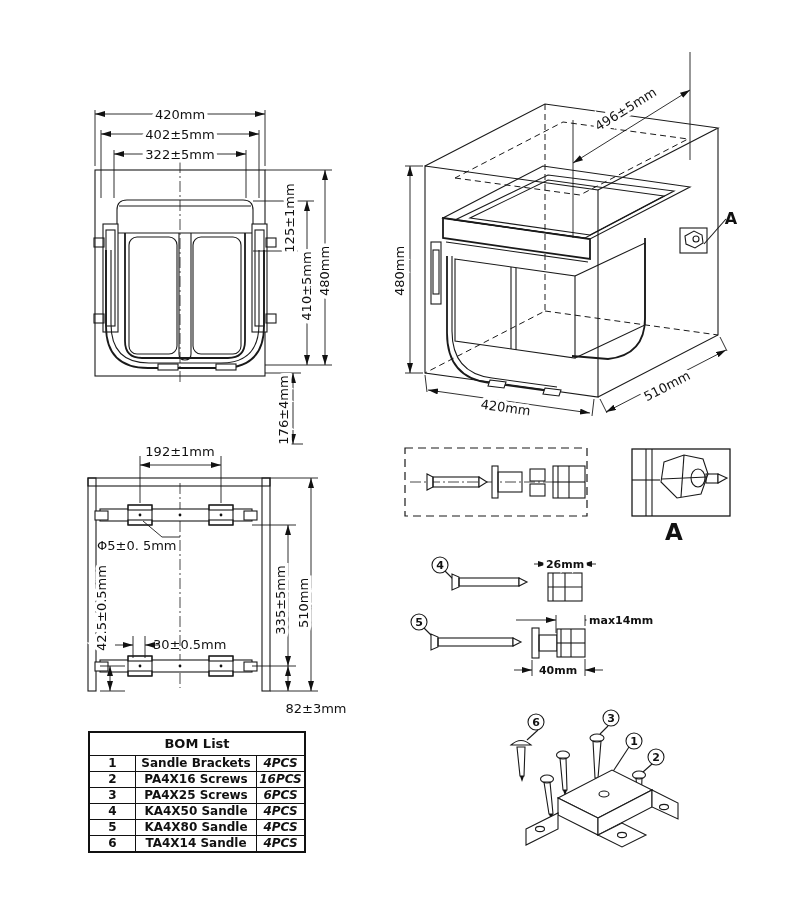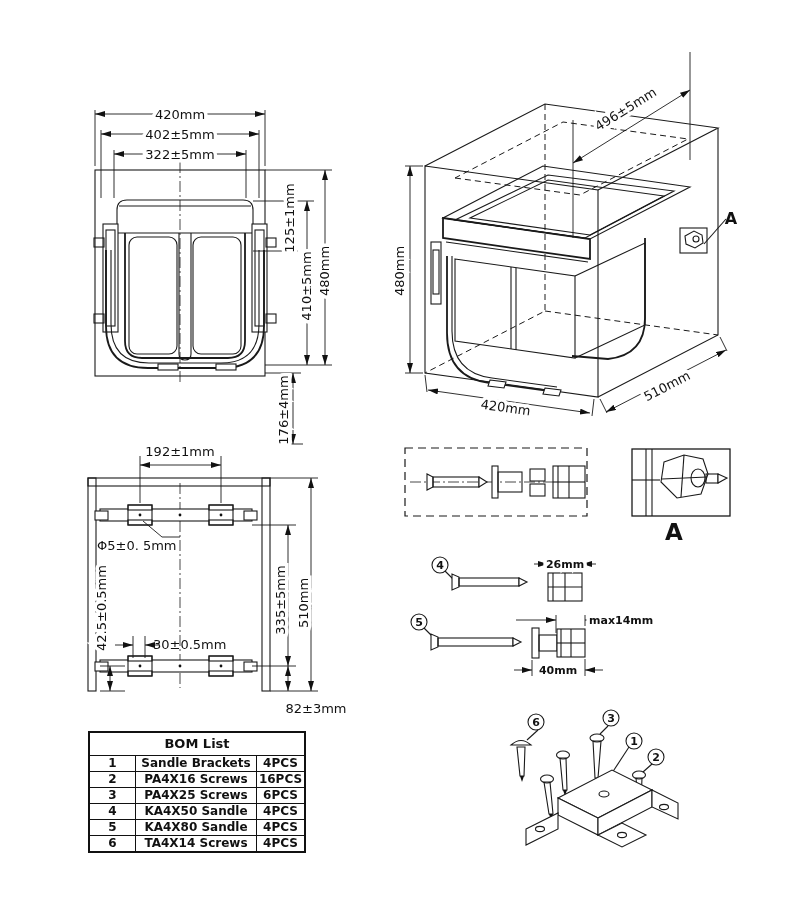--- a/index.html
+++ b/index.html
@@ -15,21 +15,21 @@
   .dt{paint-order:stroke;stroke:#fff;stroke-width:7px;}
   .sm{font-size:11px;font-weight:bold;}
   .big{font-size:23px;font-weight:bold;}
   .num{font-size:11px;font-weight:bold;text-anchor:middle;}
   .mid{text-anchor:middle;}
   #bom{position:absolute;left:88px;top:703px;border-collapse:collapse;}
   #bom td,#bom th{border:1.7px solid #111;font-weight:bold;font-size:12px;color:#111;
       text-align:center;padding:0;height:15px;line-height:15px;}
   #bom th{font-size:13px;height:22px;line-height:22px;}
   #bom{border:2.4px solid #111;}
-  .c1{width:45px;} .c2{width:120px;} .c3{width:47px;}
+  .c1{width:45px;} .c2{width:120px;} .c3{width:47px;font-style:italic;}
 </style>
 </head>
 <body>
 
 <div id="canvas">
 
 <svg width="795" height="902" viewBox="0 0 795 902">
   <defs>
     <marker id="arw" markerWidth="11" markerHeight="8" refX="10" refY="3" orient="auto-start-reverse" markerUnits="userSpaceOnUse">
       <path d="M0,0 L10,3 L0,6 Z" fill="#111"></path>
@@ -372,19 +372,19 @@
     <td class="c2">KA4X50 Sandle</td>
     <td class="c3">4PCS</td>
   </tr>
   <tr>
     <td class="c1">5</td>
     <td class="c2">KA4X80 Sandle</td>
     <td class="c3">4PCS</td>
   </tr>
   <tr>
     <td class="c1">6</td>
-    <td class="c2">TA4X14 Screws</td>
+    <td class="c2">TA4X14 Sandle</td>
     <td class="c3">4PCS</td>
   </tr>
 </tbody>
     </table>
 
 </div>
 
 </body></html>

